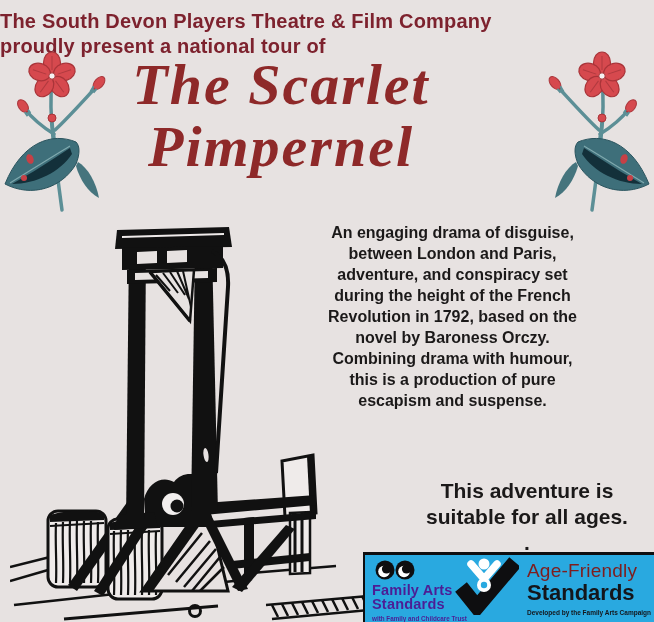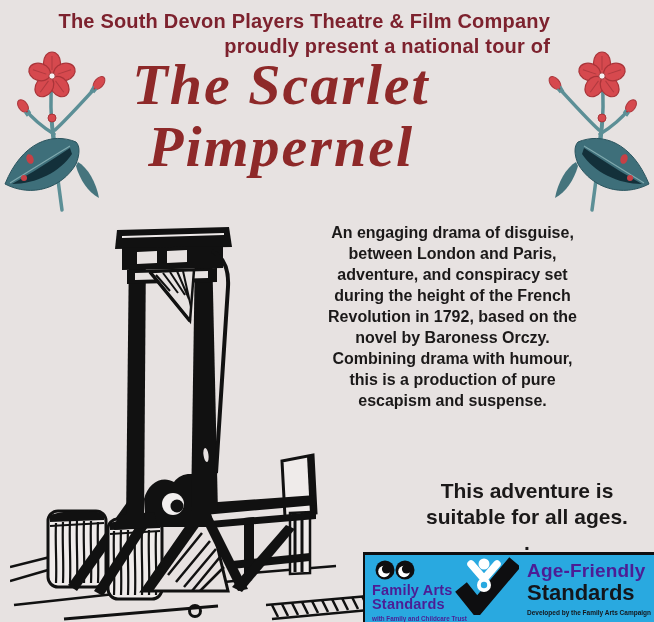--- a/index.html
+++ b/index.html
@@ -4,21 +4,21 @@
 <style>
   html,body{margin:0;padding:0;}
   body{
     width:654px;height:622px;position:relative;overflow:hidden;
     background:#E7E2E1;
     font-family:"Liberation Sans",sans-serif;
   }
   .poster{position:absolute;inset:0;}
 
   .header{
-    position:absolute;top:9px;left:0;width:550px;text-align:right;
+    position:absolute;top:9px;left:0;width:550px;text-align:left;
     color:#7D222E;font-weight:bold;font-size:20px;line-height:25px;letter-spacing:.2px;
   }
   .title{
     position:absolute;top:54px;left:0;width:562px;text-align:center;
     color:#8E2929;font-family:"Liberation Serif",serif;font-style:italic;font-weight:bold;
     font-size:58px;line-height:62px;letter-spacing:2px;
   }
   .flower{position:absolute;top:38px;width:125px;height:175px;}
   .flower-left{left:0;}
   .flower-right{right:0;transform:scaleX(-1);}
@@ -42,21 +42,21 @@
     position:absolute;left:363px;top:552px;width:291px;height:70px;
     background:#29A9E0;border-top:3px solid #0E0E10;border-left:2px solid #0E0E10;
     box-sizing:border-box;
   }
   .badge-family{position:absolute;left:7px;top:4px;color:#4c1d95;}
   .eyes-icon{display:block;margin:0 0 2px 2px;}
   .bf-line{font-size:14.5px;font-weight:bold;line-height:14px;letter-spacing:.2px;}
   .bf-sub{font-size:6.3px;font-weight:bold;margin-top:4px;white-space:nowrap;}
   .check-icon{position:absolute;left:88px;top:2px;}
   .badge-age{position:absolute;left:162px;top:6px;}
-  .ba-line1{font-size:19px;font-weight:bold;color:#4c1d95;line-height:20px;letter-spacing:.2px;}
+  .ba-line1{font-size:19px;font-weight:normal;color:#7f1d1d;line-height:20px;letter-spacing:.2px;}
   .ba-line2{font-size:22px;font-weight:bold;color:#14161B;line-height:23px;}
   .ba-sub{font-size:6.5px;font-weight:bold;color:#14161B;margin-top:5px;white-space:nowrap;}
 </style>
 </head>
 <body>
 
 <div class="poster">
 
   <div class="header">
     <div>The South Devon Players Theatre &amp; Film Company</div>

